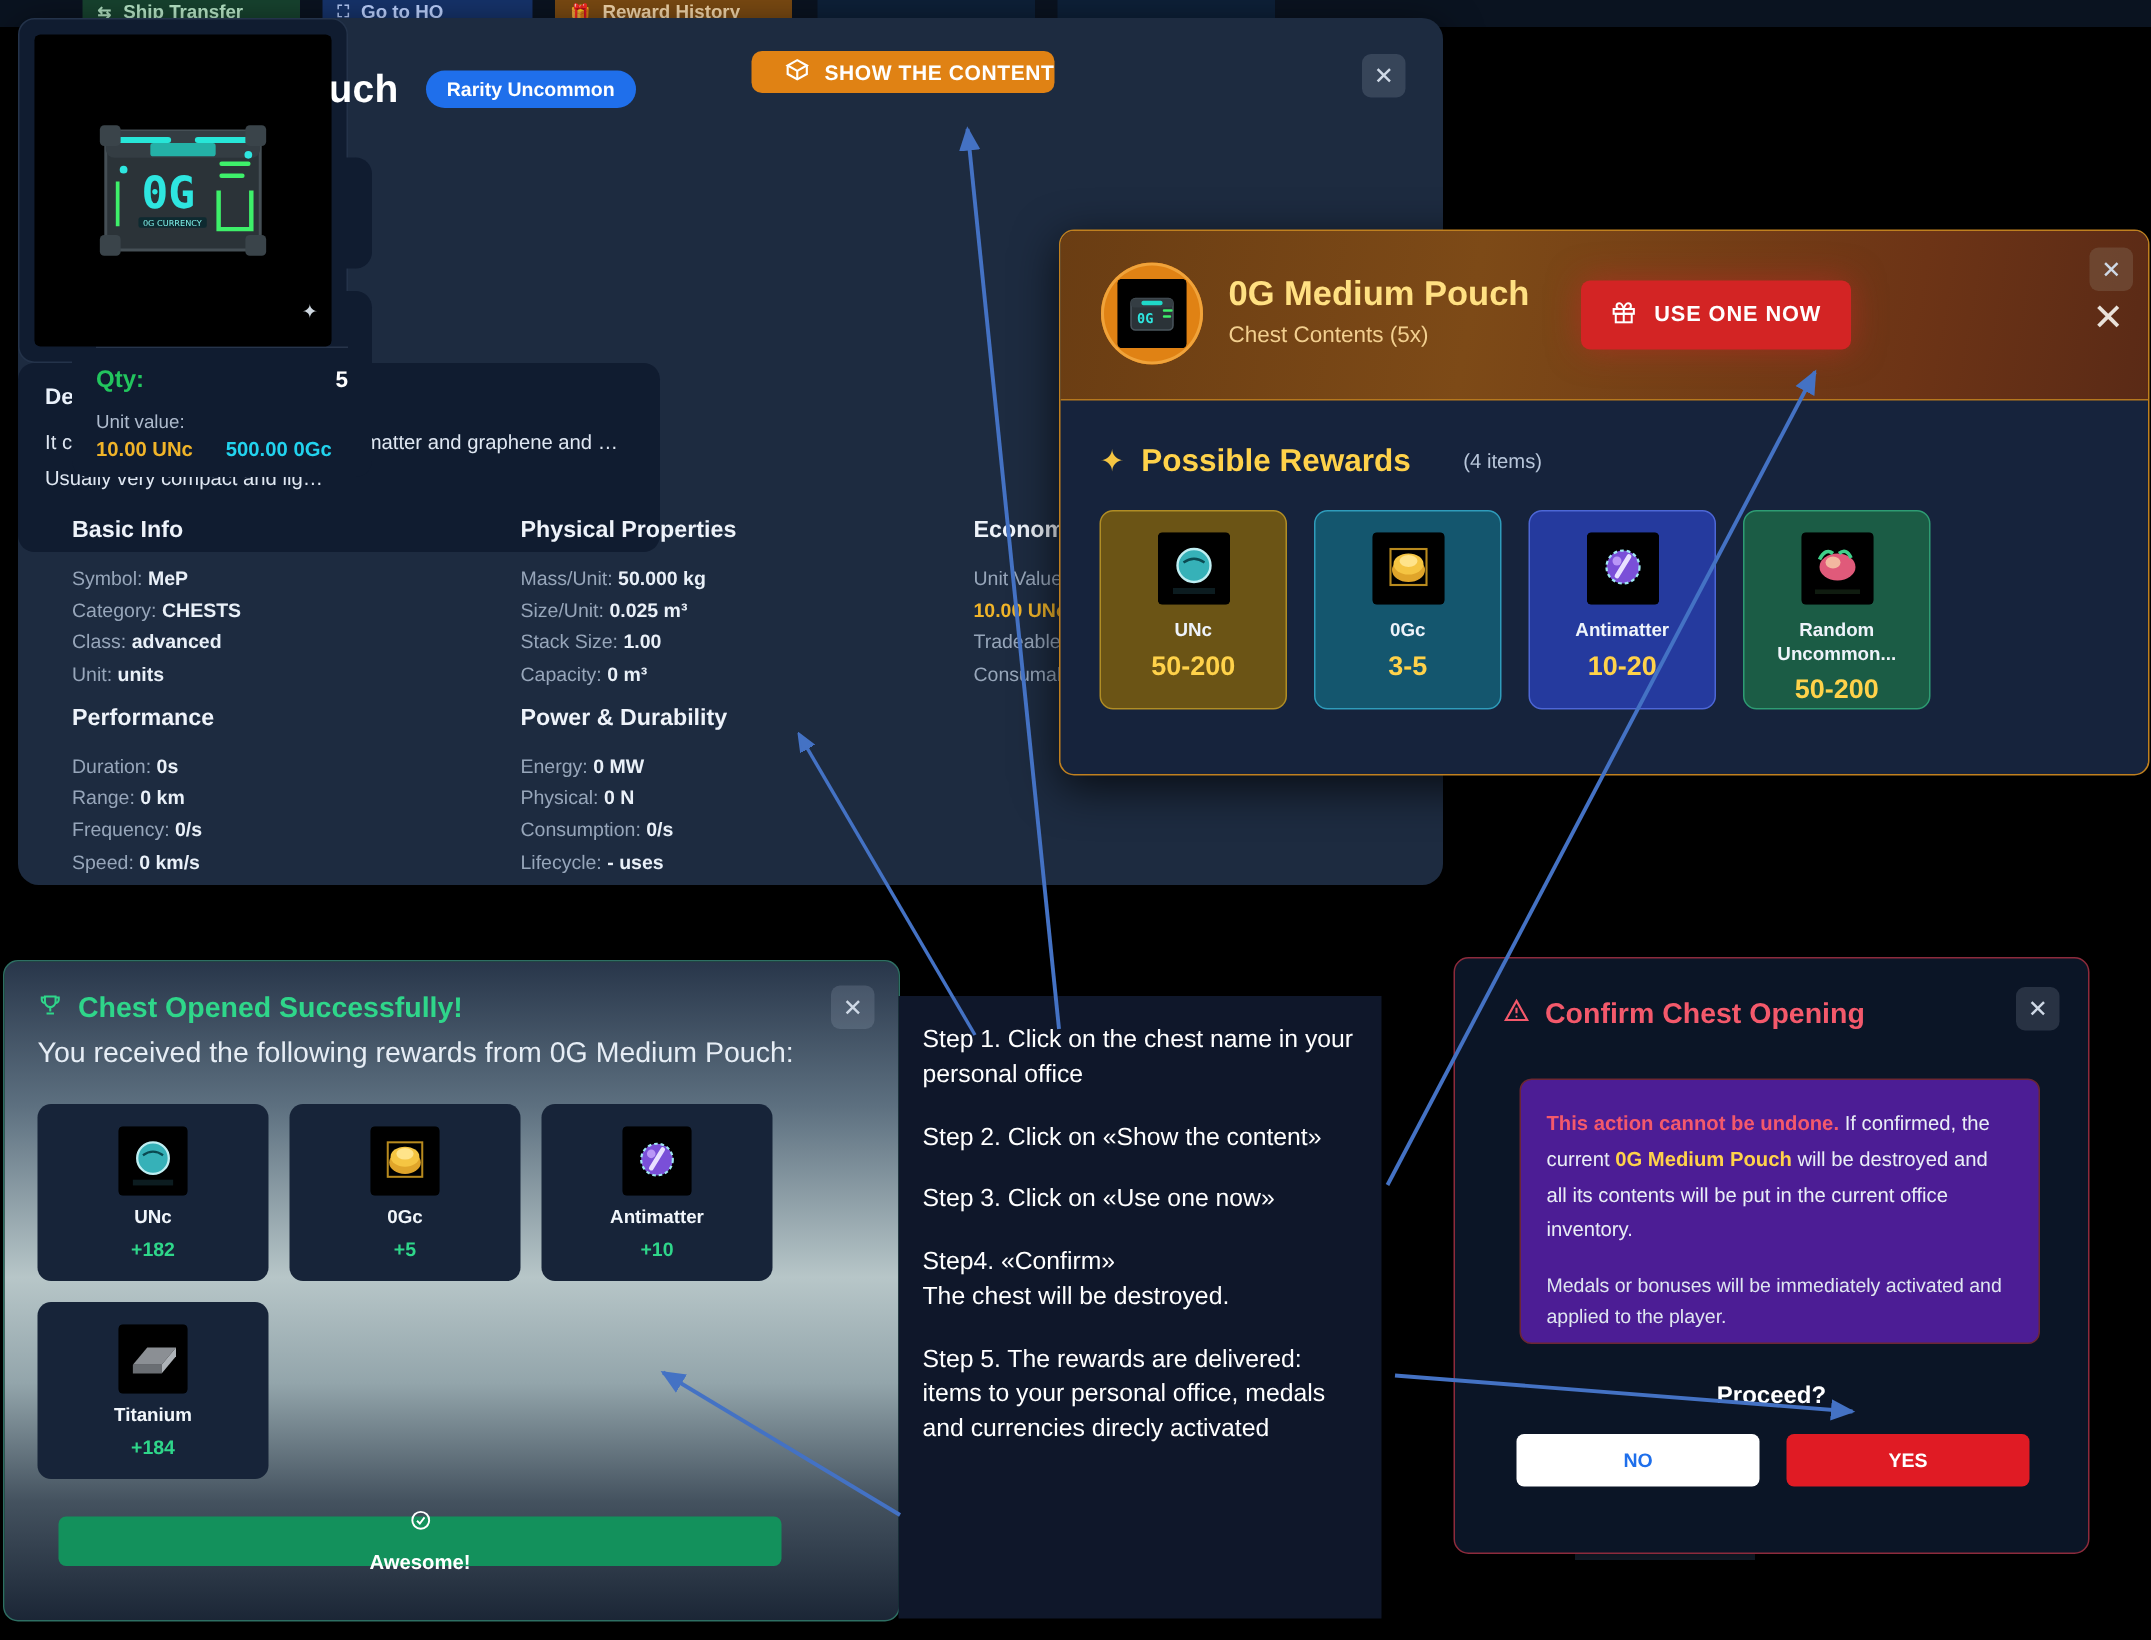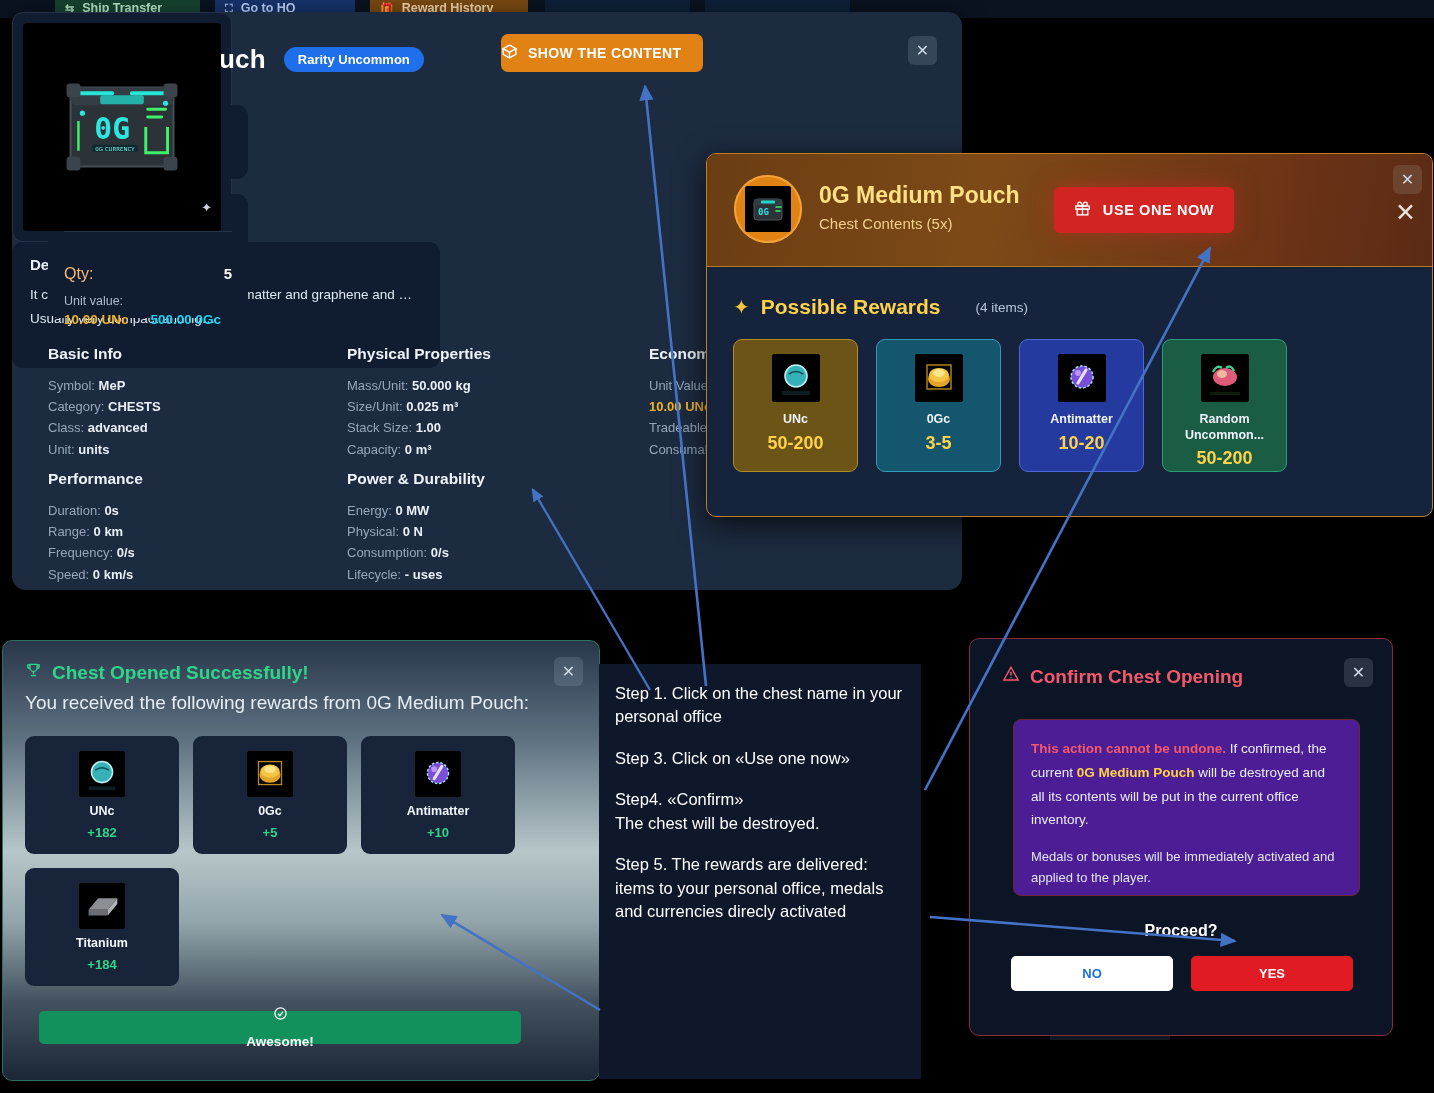--- a/index.html
+++ b/index.html
@@ -27,44 +27,44 @@
     position:absolute; left:12px; top:12px; width:950px; height:578px;
     background:#1d2b40; border-radius:14px; box-shadow:0 6px 26px rgba(0,0,0,.6);
   }
   .pm-title-row { position:absolute; left:24px; top:32px; display:flex; align-items:center; gap:18px; }
   .pm-title { font-size:26px; font-weight:700; color:#ffffff; letter-spacing:.2px; }
   .rarity-badge {
     background:#1f6feb; color:#fff; font-size:13px; font-weight:700;
     padding:5px 14px; border-radius:999px; white-space:nowrap;
   }
   .btn-show {
-    position:absolute; left:489px; top:22px; width:202px; height:38px;
+    position:absolute; left:489px; top:22px; width:202px; height:28px;
     background:#e08214; color:#fff; border:none; border-radius:7px; cursor:pointer;
-    display:flex; align-items:center; justify-content:flex-start; gap:10px;
+    display:flex; align-items:center; justify-content:flex-end; gap:10px;
     font-size:14px; font-weight:700; letter-spacing:.4px; font-family:inherit;
   }
   .btn-x {
     position:absolute; width:29px; height:29px; border-radius:6px;
     background:rgba(190,205,225,.16); border:none; cursor:pointer;
     display:flex; align-items:center; justify-content:center; color:#cfd9e6; font-size:16px;
     font-family:inherit;
   }
   .pm-close { right:25px; top:24px; }
 
   .card { background:#101c30; border-radius:11px; position:absolute; }
   .avail-card { left:36px; top:93px; width:200px; height:74px;
     display:flex; flex-direction:column; align-items:center; justify-content:center; gap:1px; }
   .avail-num { font-size:27px; font-weight:700; color:#3b82f6; line-height:1; }
   .avail-lbl { font-size:13px; color:#9fb0c6; }
 
   .vq-card { left:36px; top:182px; width:200px; height:124px; padding:12px 16px 0; }
   .vq-head { text-align:center; font-size:14px; color:#dbe5f2; padding-bottom:9px;
              border-bottom:1px solid #27344a; }
   .vq-row { display:flex; justify-content:space-between; align-items:baseline; margin-top:13px; }
-  .vq-qty { font-size:16px; font-weight:400; color:#fdba74;margin-top:20px; }
+  .vq-qty { font-size:16px; font-weight:700; color:#22c55e; }
   .vq-qtyv { font-size:15px; font-weight:700; color:#ffffff; }
   .vq-unit { font-size:12.5px; color:#aebbcd; margin-top:11px; }
   .vq-vals { display:flex; gap:22px; margin-top:4px; font-size:13.5px; font-weight:700; }
   .v-unc { color:#f0b429; }
   .v-0gc { color:#22d3ee; }
 
   .img-card { left:255px; top:88px; width:220px; height:230px; background:#101c30;
               border:1px solid #24334a; border-radius:11px; padding:10px; }
   .chest-img { width:100%; height:100%; border-radius:4px; background:#000;
                position:relative; overflow:hidden; }
@@ -551,20 +551,21 @@
 
     <div class="cf-proceed">Proceed?</div>
     <div class="cf-btns">
       <button class="btn-no">NO</button>
       <button class="btn-yes">YES</button>
     </div>
   </div>
 
   <div class="panel-steps">
     <div class="step-p">Step 1. Click on the chest name in your personal office</div>
+    <div class="step-p">Step 2. Click on «Show the content»</div>
     <div class="step-p">Step 3. Click on «Use one now»</div>
     <div class="step-p" style="white-space:pre-line">Step4. «Confirm»
 The chest will be destroyed.</div>
     <div class="step-p">Step 5. The rewards are delivered: items to your personal office, medals and currencies direcly activated</div>
   </div>
 
   <svg class="arrows" width="1434" height="1093">
     <defs>
       <marker id="ah" viewBox="0 0 10 10" refX="8.5" refY="5" markerWidth="6.5" markerHeight="6.5" orient="auto-start-reverse">
         <path d="M0 0.8 L9.6 5 L0 9.2 z" fill="#4472c4"></path>

